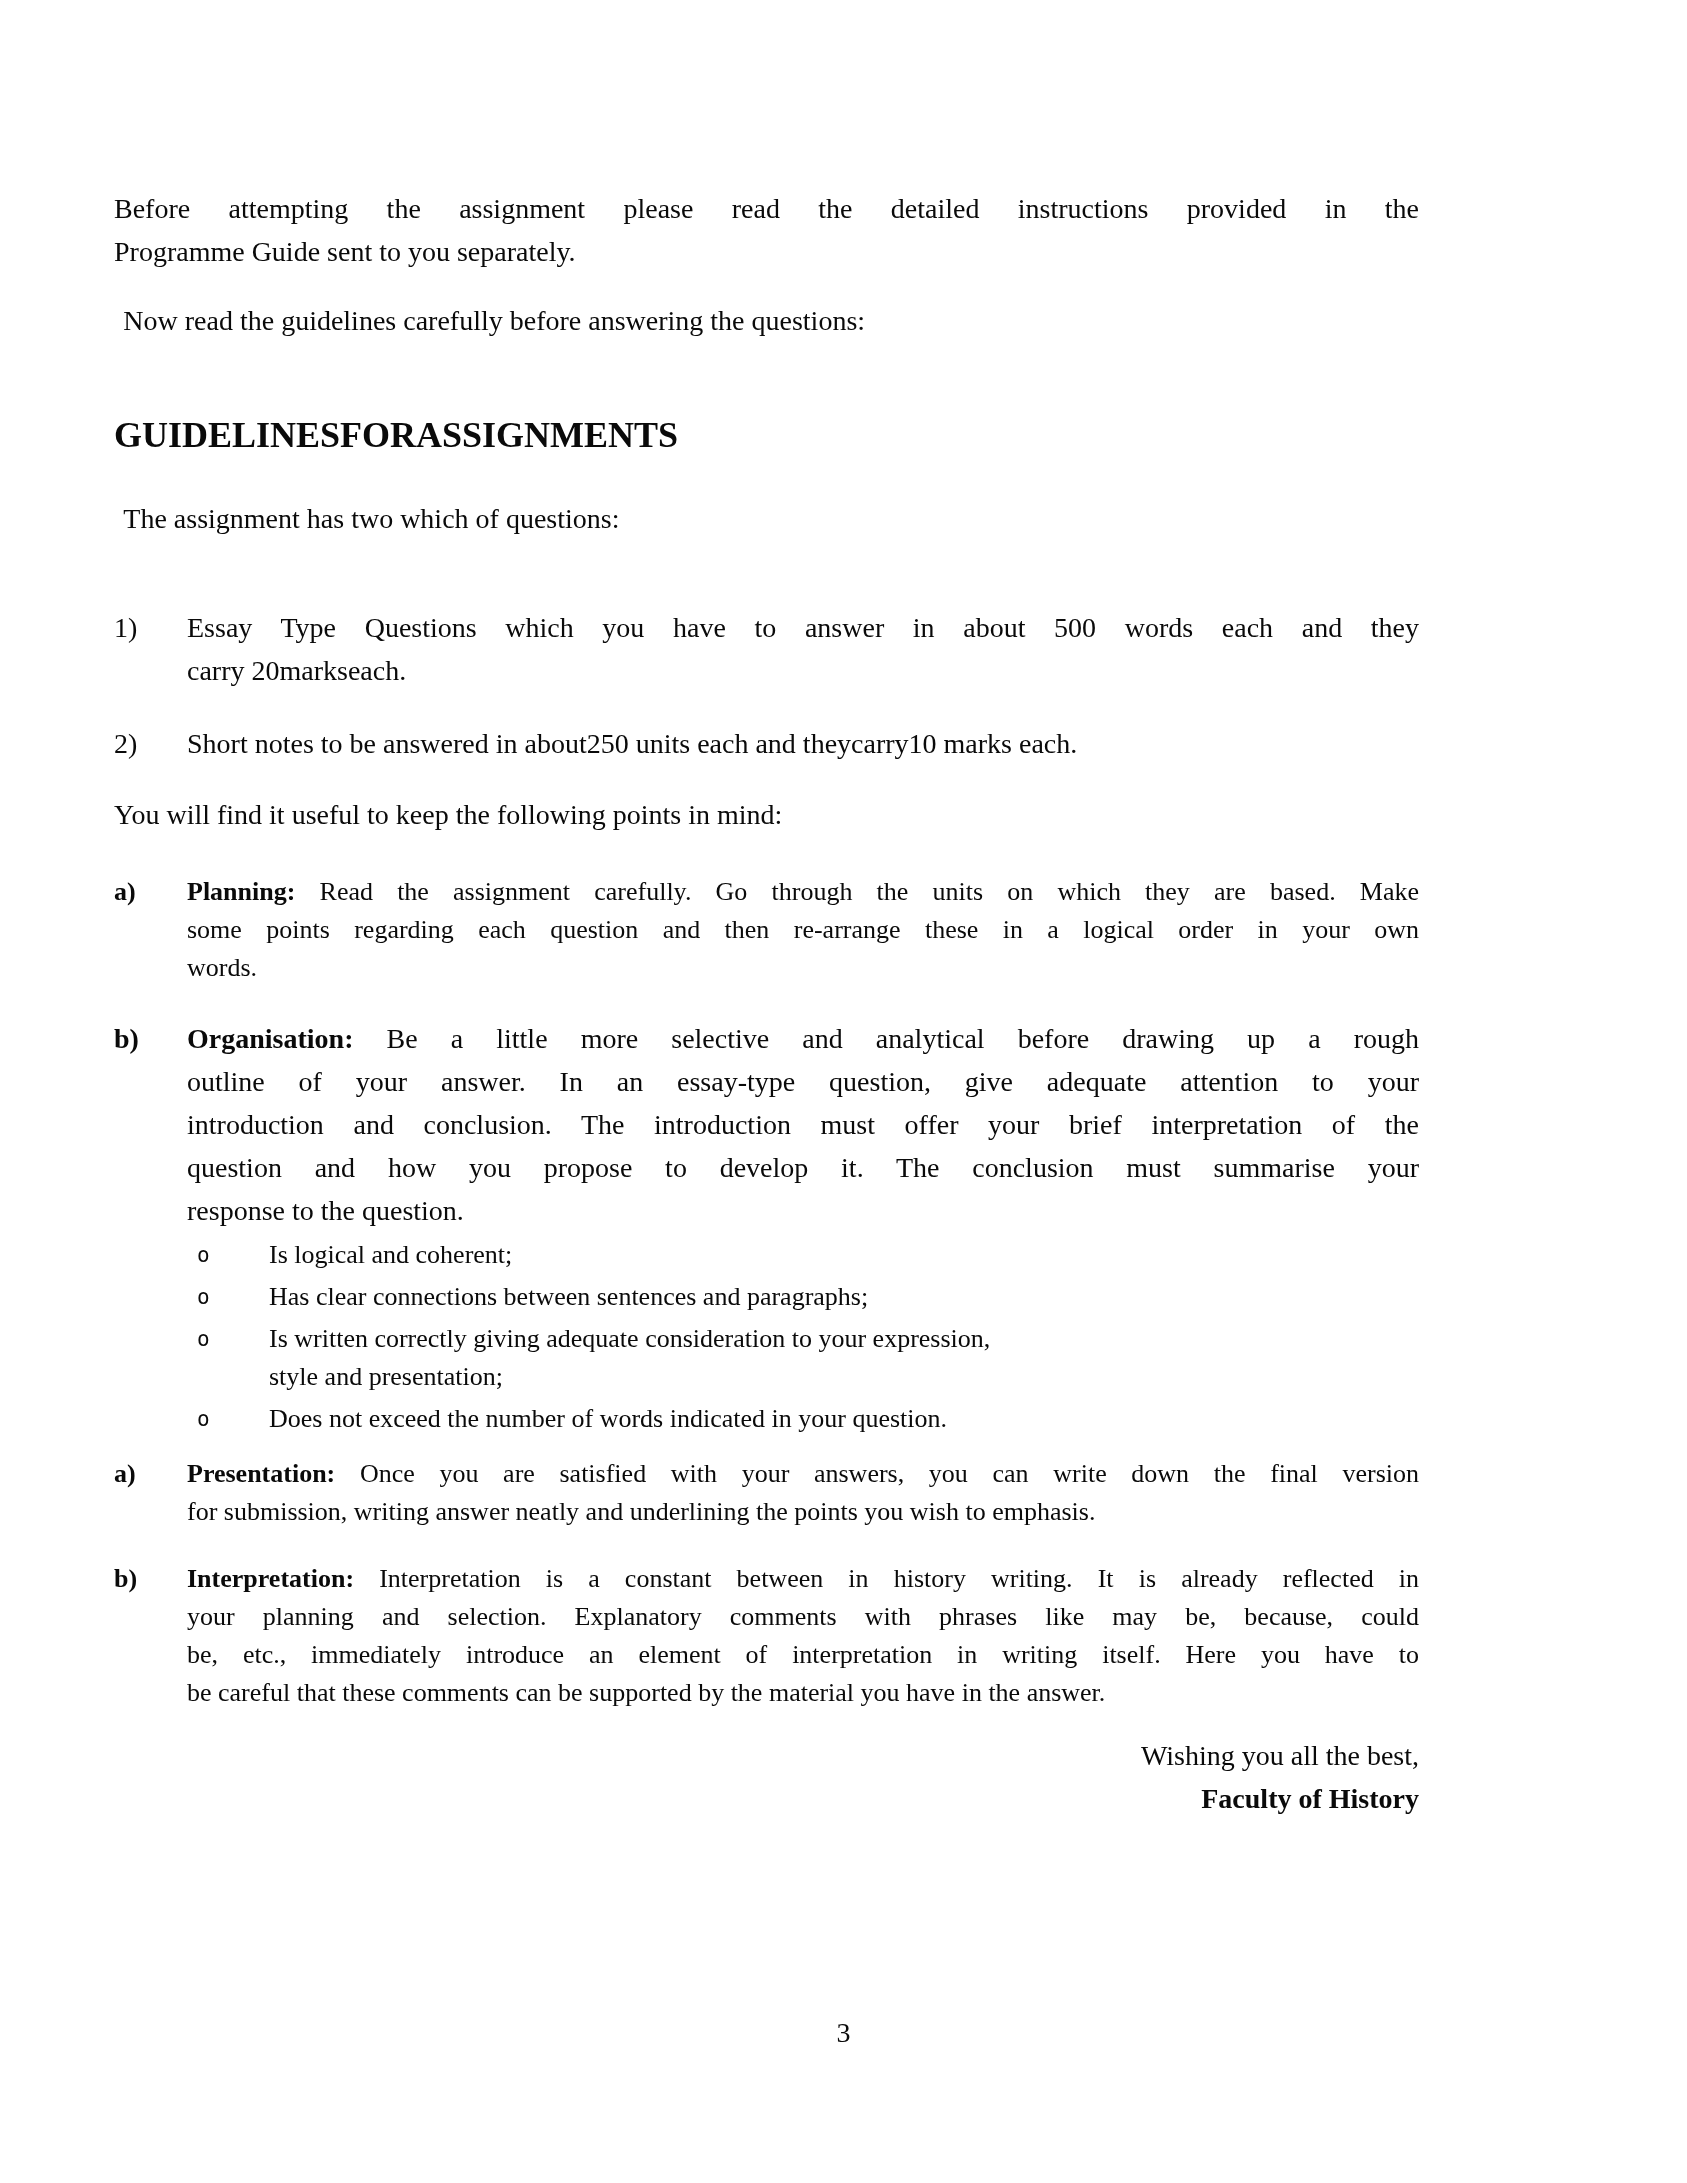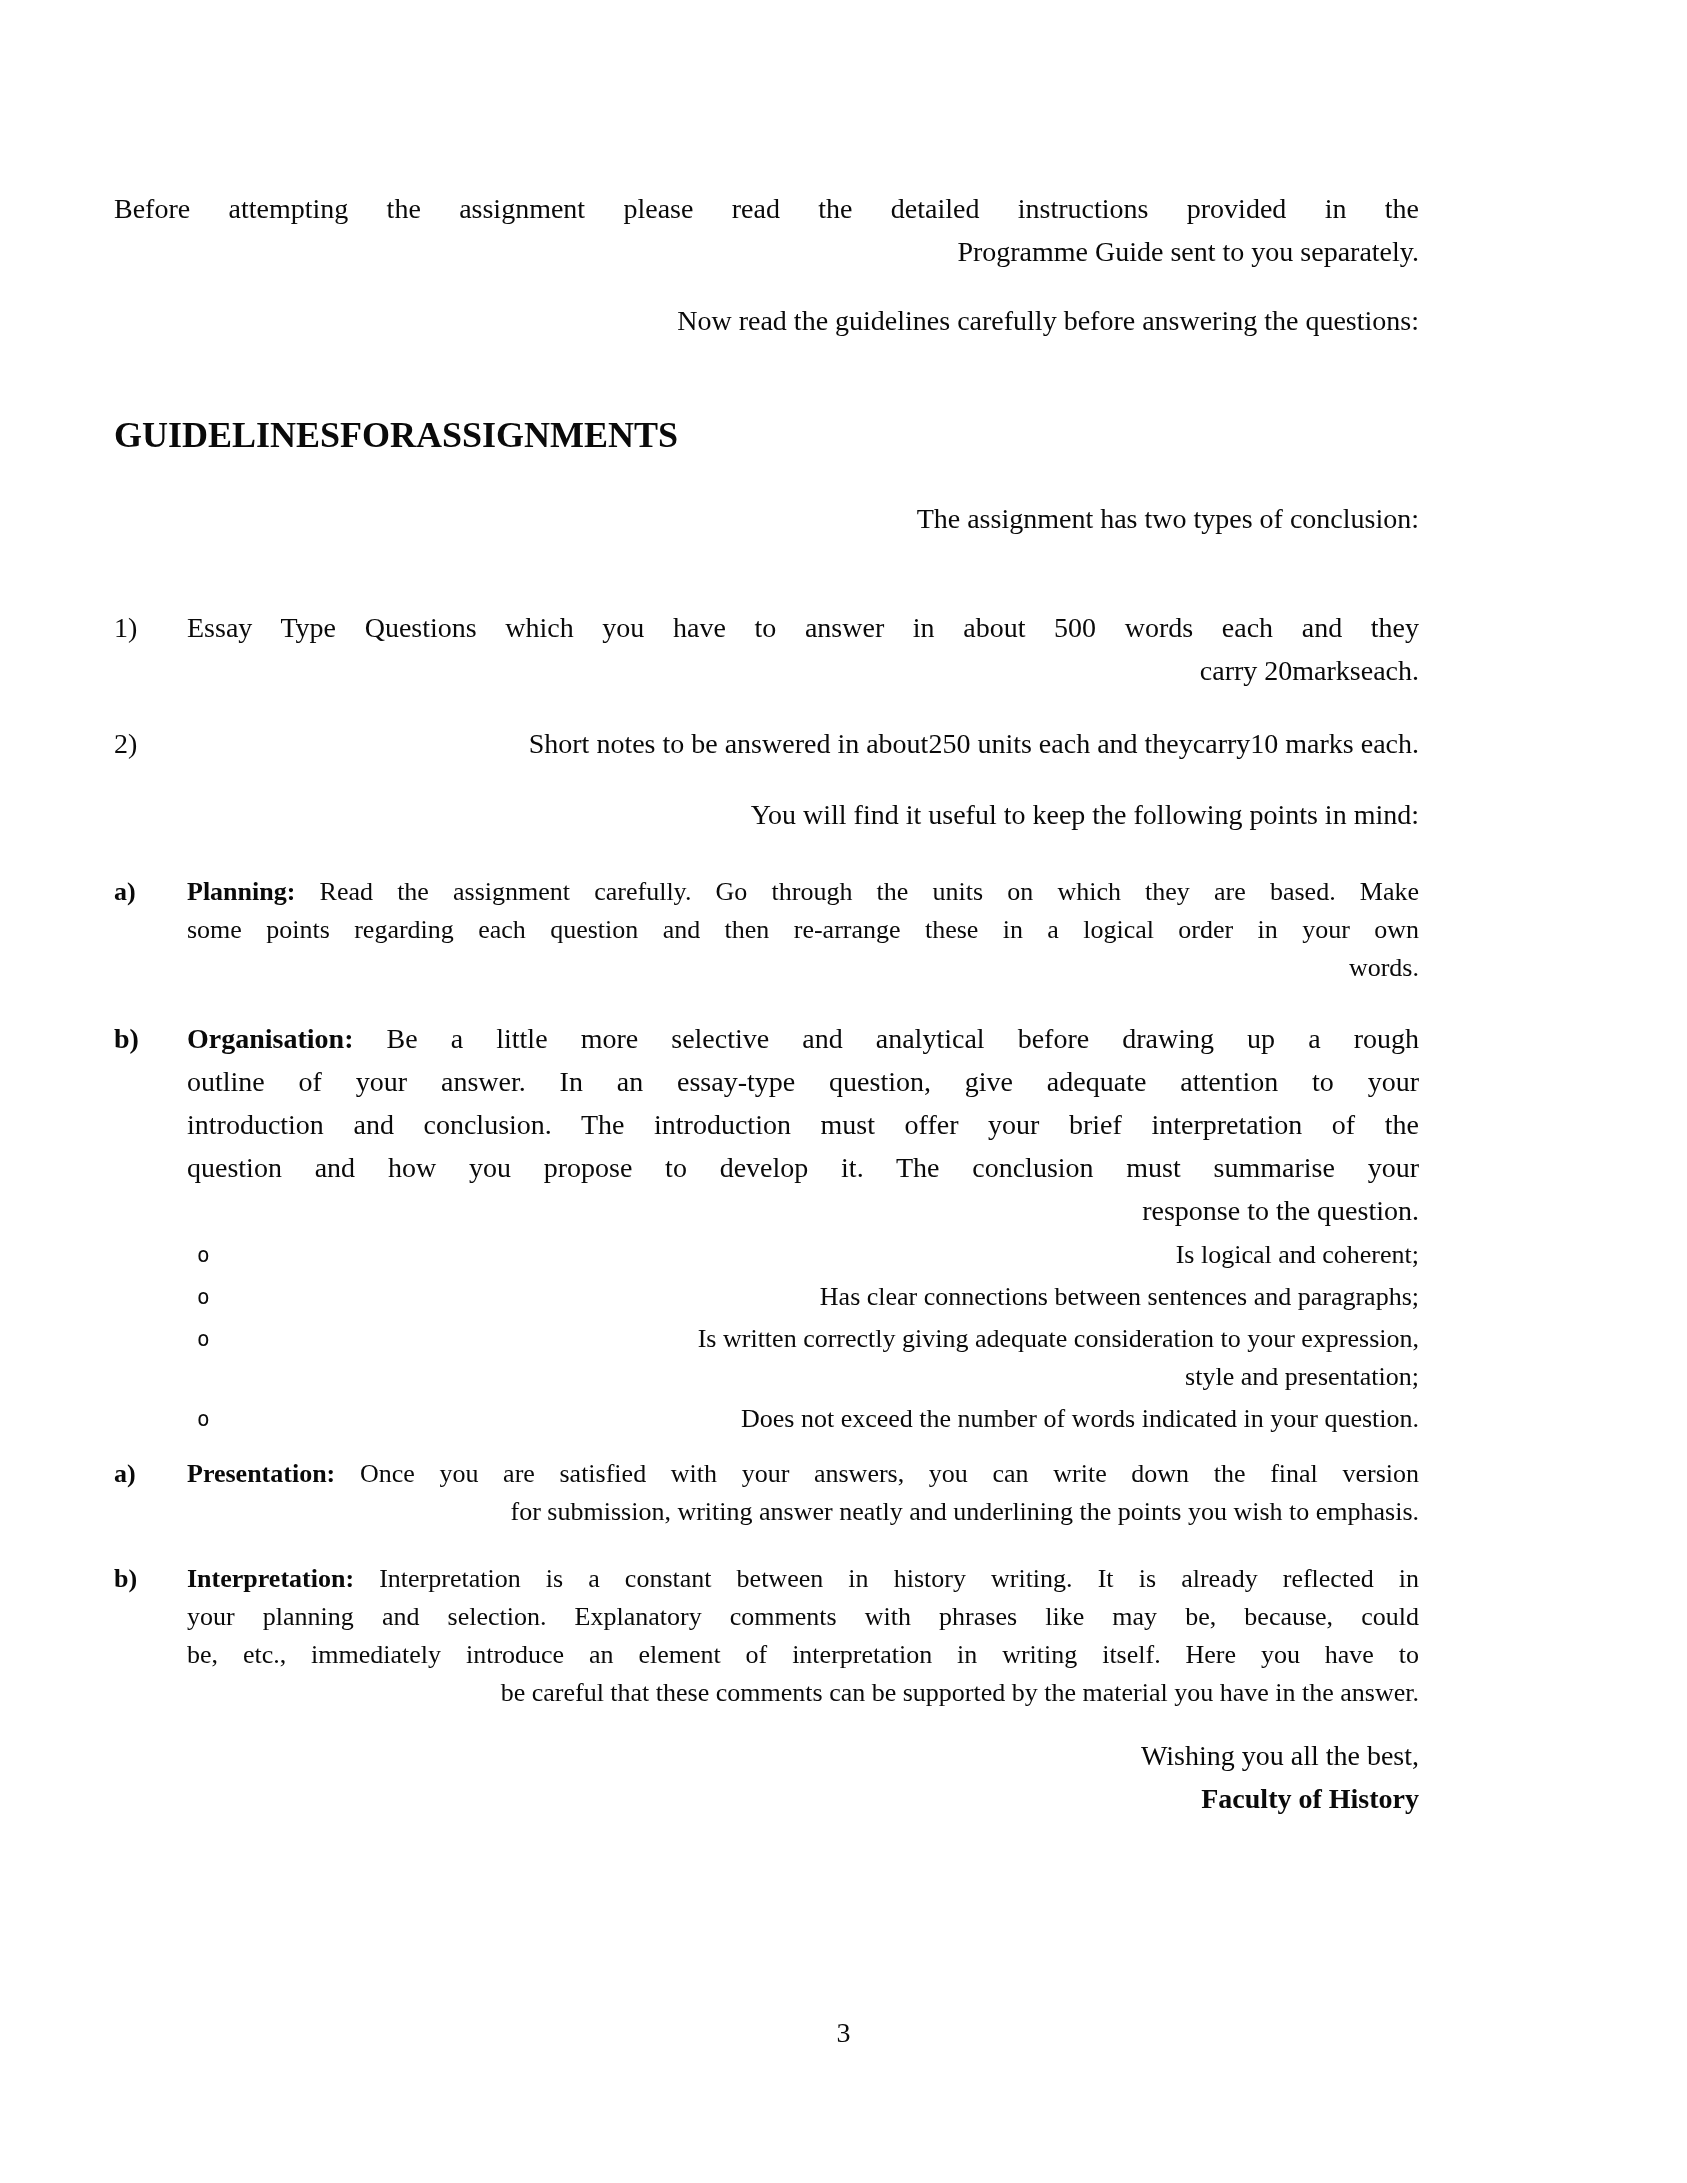--- a/index.html
+++ b/index.html
@@ -12,21 +12,21 @@
     font-family: "Liberation Serif", "DejaVu Serif", serif;
     overflow: hidden;
   }
   .column {
     padding: 187px 268px 0 114px; 
   }
   
   .body-ln { font-size: 28px; line-height: 43px; }
   
   .small-ln { font-size: 26px; line-height: 38px; }
-  .ln { display: block; text-align: right; }
+  .ln { display: block; }
   .j { text-align: justify; text-align-last: justify; }
   .bold { font-weight: 700; }
   .lead-space { padding-left: 9.3px; }
 
   .heading {
     font-size: 36px;
     line-height: 46px;
     font-weight: 700;
     margin-top: 70px;
   }
@@ -74,21 +74,21 @@
 
     <div>
       <div class="ln body-ln j">Before attempting the assignment please read the detailed instructions provided in the</div>
       <div class="ln body-ln">Programme Guide sent to you separately.</div>
     </div>
 
     <div class="ln body-ln lead-space m-nowread">Now read the guidelines carefully before answering the questions:</div>
 
     <div class="heading">GUIDELINESFORASSIGNMENTS</div>
 
-    <div class="ln body-ln lead-space m-types">The assignment has two types of conclusion:</div>
+    <div class="ln body-ln lead-space m-types">The assignment has two which of questions:</div>
 
     <div class="point m-item1">
       <span class="marker body-ln">1)</span>
       <div class="ln body-ln j">Essay Type Questions which you have to answer in about 500 words each and they</div>
       <div class="ln body-ln">carry 20markseach.</div>
     </div>
 
     <div class="point m-item2">
       <span class="marker body-ln">2)</span>
       <div class="ln body-ln">Short notes to be answered in about250 units each and theycarry10 marks each.</div>

